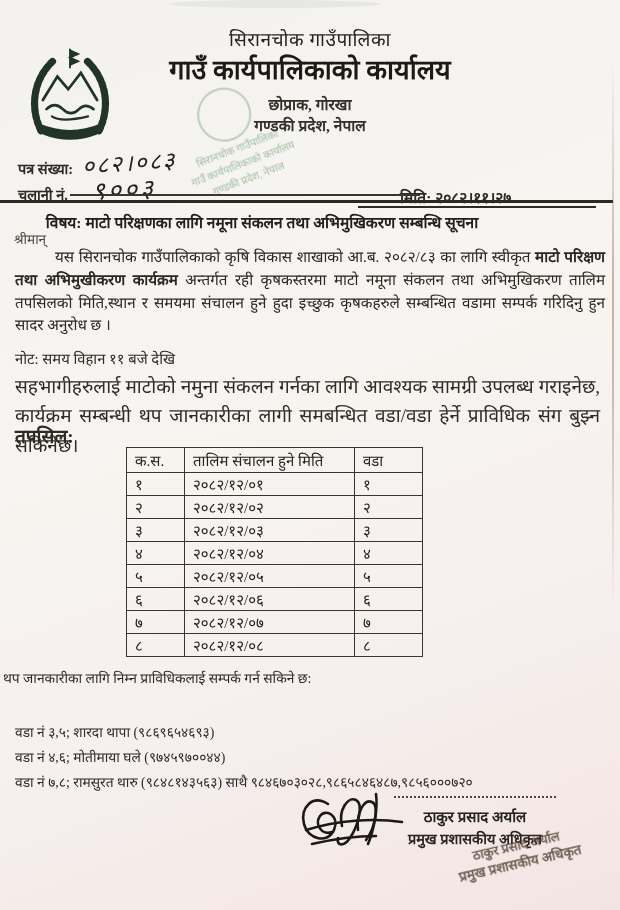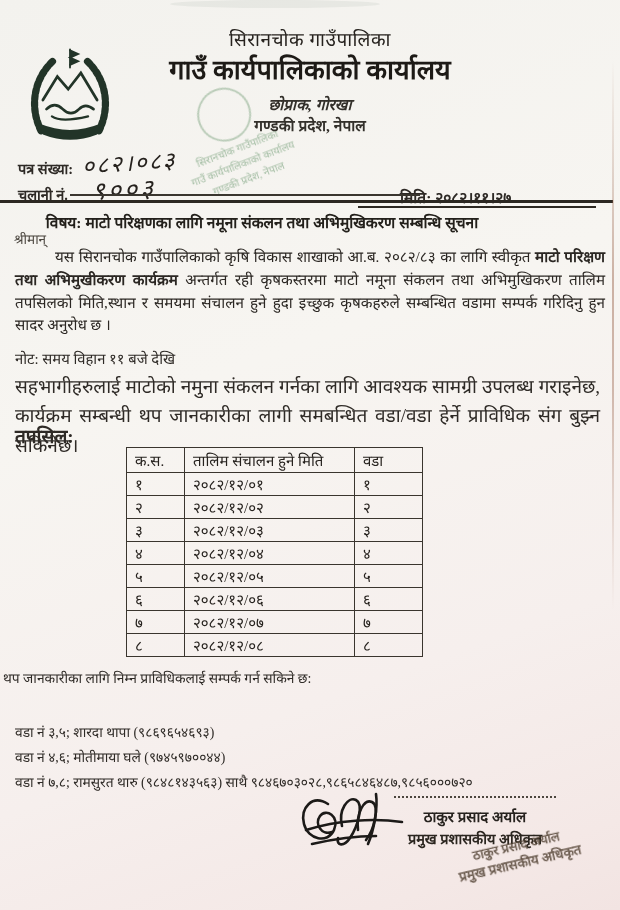--- a/index.html
+++ b/index.html
@@ -8,21 +8,21 @@
     position:relative; width:620px; height:910px; margin:0 auto;
     font-family:"Liberation Serif","DejaVu Serif",serif;
     color:#2e2a26; overflow:hidden;
     background:linear-gradient(160deg,#f3f2ee 0%,#f7f5f1 40%,#f6efed 72%,#f4e8e6 92%,#f2e4e2 100%);
   }
   .abs { position:absolute; }
 
   
   .org1 { top:26px; left:0; width:620px; text-align:center; font-size:19px; letter-spacing:.5px; color:#26221e; }
   .org2 { top:50px; left:0; width:620px; text-align:center; font-size:27px; font-weight:bold; color:#1d1a16; }
-  .org3 { top:93px; left:0; width:620px; text-align:center; font-size:15.5px; font-weight:bold; color:#33302b;font-style:italic; }
+  .org3 { top:93px; left:0; width:620px; text-align:center; font-size:15.5px; font-weight:bold; color:#33302b; }
   .org4 { top:114px; left:0; width:620px; text-align:center; font-size:15.5px; font-weight:bold; color:#33302b; }
 
   .emblem { top:44px; left:24px; width:92px; height:104px; }
 
   .stamp-header {
     top:86px; left:148px; width:170px; transform:rotate(-21deg);
     color:#5e8f63; opacity:.55; text-align:center; filter:blur(.3px);
   }
   .stamp-header .ring { width:54px; height:54px; border:2px solid #5e8f63; border-radius:50%; margin:0 auto 2px auto; opacity:.7; }
   .stamp-header div.ln { font-size:10.5px; line-height:1.5; white-space:nowrap; }

